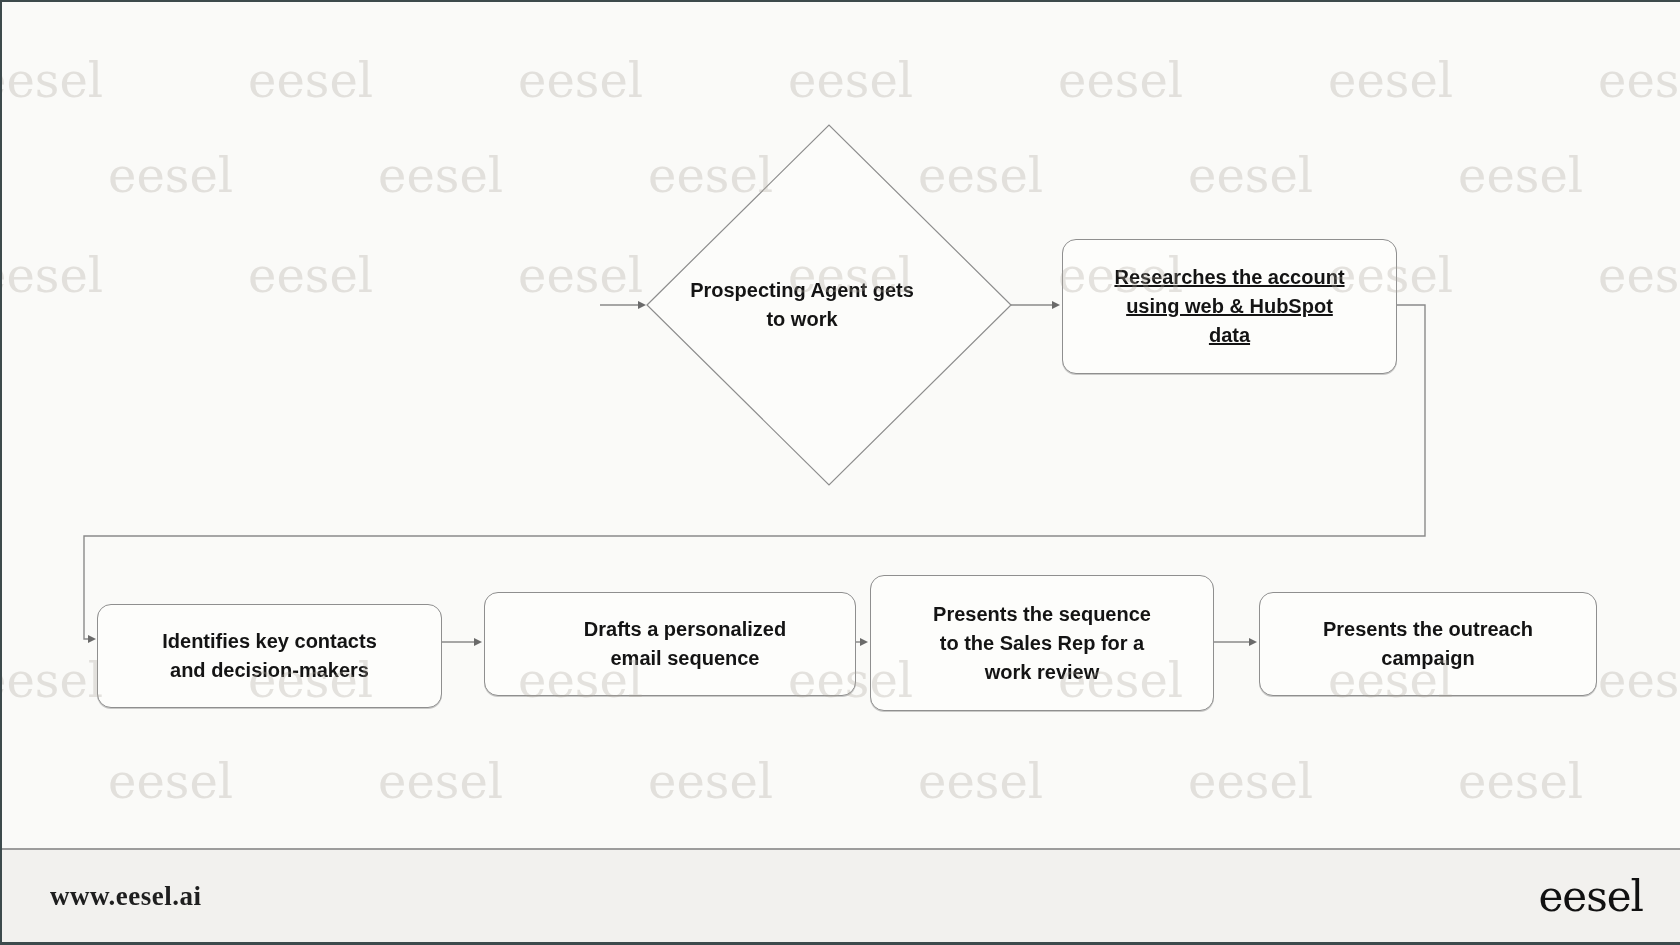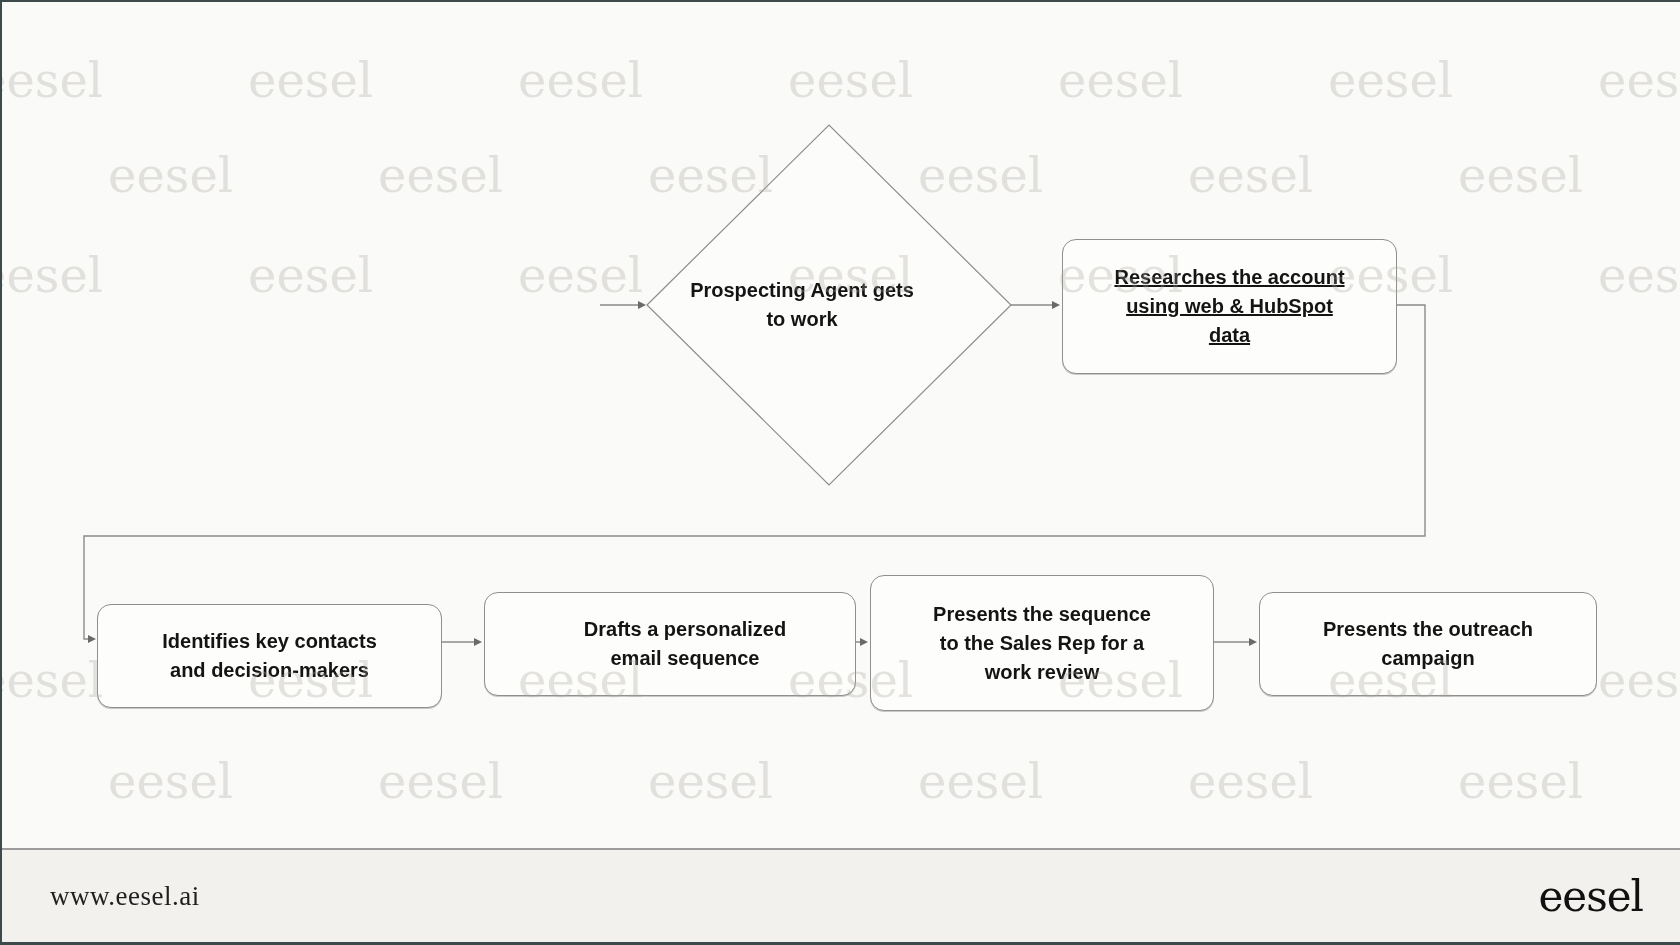--- a/index.html
+++ b/index.html
@@ -46,21 +46,21 @@
     position:absolute;left:0;bottom:0;width:1678px;height:94px;
     box-sizing:border-box;
     border-top:2px solid #9c9c9c;
     background:#f2f1ee;
     display:flex;align-items:center;justify-content:space-between;
     padding:0 37px 0 48px;
     z-index:6;
   }
   .footer-url{
     font-family:"Liberation Serif","DejaVu Serif",serif;
-    font-size:27px;color:#1f1f1f;letter-spacing:.5px;
+    font-size:27px;color:#1f1f1f;letter-spacing:.5px;font-weight:bold;
   }
   .footer-logo{
     font-family:"DejaVu Serif","Liberation Serif",serif;
     font-size:42px;color:#111111;letter-spacing:-1px;
   }
 </style>
 </head>
 <body>
 
 <div class="frame">

